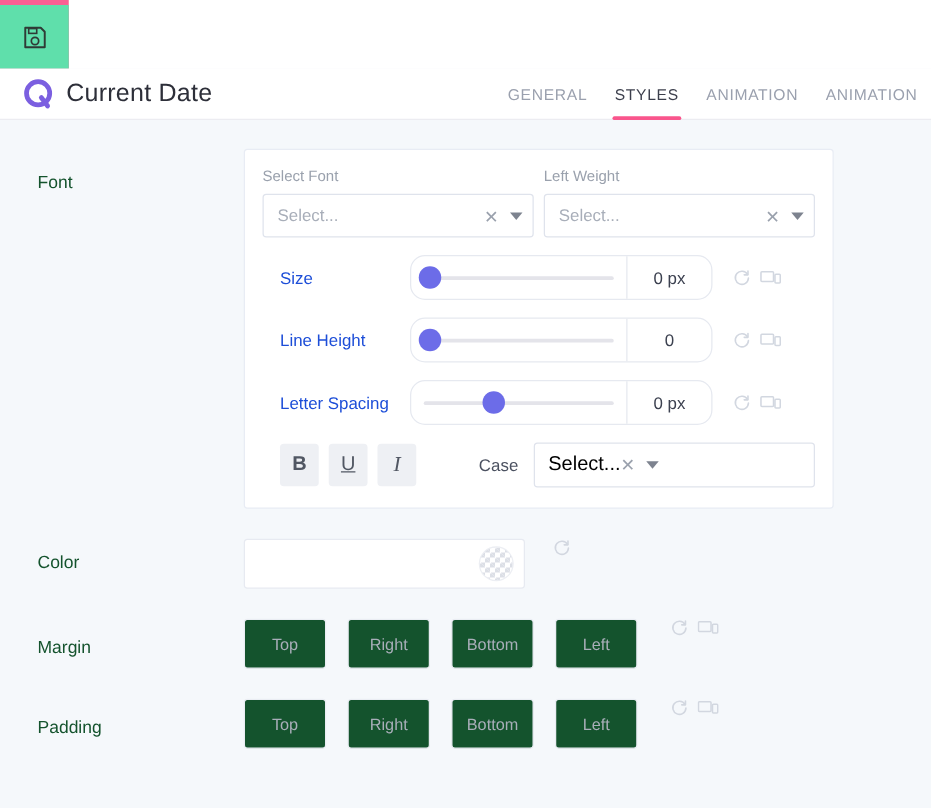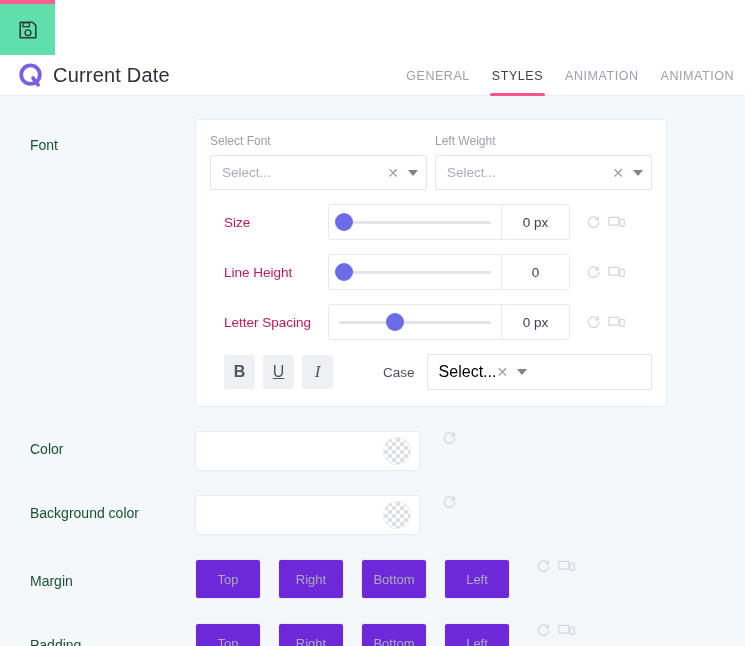--- a/index.html
+++ b/index.html
@@ -91,24 +91,24 @@
   }
   .select .ph { flex: 1 1 auto; font-size: 13.5px; color: #a8aeb9; }
   .sel-x { font-size: 14px; color: #9aa1ad; margin-right: 9px; line-height: 1; }
   .caret {
     width: 0; height: 0; border-left: 5px solid transparent;
     border-right: 5px solid transparent; border-top: 6px solid #7d838f;
   }
 
   
   .srow { display: flex; align-items: center; margin-top: 14px; }
-  .srow-label { width: 118px; font-size: 13.5px; color: #be185d; flex: 0 0 118px; padding-left: 14px;}
+  .srow-label { width: 118px; font-size: 13.5px; color: #1d4ed8; flex: 0 0 118px; padding-left: 14px;}
   .sbox {
     flex: 0 0 auto; display: flex; align-items: stretch;
-    border: 1px solid #e6e9f0; border-radius: 3px; background: #fff;
+    border: 1px solid #e6e9f0; border-radius: 12px; background: #fff;
     width: 242px; height: 36px; text-align: center;
   }
   .track-wrap {
     flex: 1 1 auto; position: relative; display: flex; align-items: center;
     padding: 0 10px;
   }
   .track { position: relative; width: 100%; height: 3px; background: #e4e4ea; border-radius: 2px; }
   .thumb {
     position: absolute; top: 50%; width: 18px; height: 18px; border-radius: 50%;
     background: #6c6ce8; transform: translate(-50%, -50%); cursor: pointer;
@@ -156,21 +156,21 @@
     background-position: 0 0, 4px 4px;
     box-shadow: 0 0 0 1px #eceef3;
   }
   .crow .icons { margin-left: 22px; }
 
   
   .brow { margin-top: 24px; }
   .brow .row-label { padding-top: 14px; }
   .box-inputs { display: flex; gap: 17px; }
   .binput {
-    width: 66px; height: 40px; background: #6d28d9;
+    width: 66px; height: 40px; background: #14532d;
     border: 1px solid #eaedf3; border-radius: 3px;
     display: flex; align-items: center; justify-content: center;
     font-size: 13px; color: #a9aeb9; cursor: text;
   }
   .brow .icons { margin-left: 26px; }
 </style>
 </head>
 <body>
 
 <div class="app">
@@ -342,34 +342,20 @@
         <div class="icons">
           <span class="ico">
             <svg width="15" height="15" viewBox="0 0 20 20" aria-hidden="true">
               <path d="M16 6 A7 7 0 1 0 17 10" fill="none" stroke="currentColor" stroke-width="1.7" stroke-linecap="round"></path>
               <path d="M16.5 2.5 L16.5 6.5 L12.5 6.5" fill="none" stroke="currentColor" stroke-width="1.7" stroke-linejoin="round" stroke-linecap="round"></path>
             </svg>
           </span>
         </div>
       </div>
 
-      <div class="row crow">
-        <div class="row-label">Background color</div>
-        <div class="swatch">
-          <div class="checker"></div>
-        </div>
-        <div class="icons">
-          <span class="ico">
-            <svg width="15" height="15" viewBox="0 0 20 20" aria-hidden="true">
-              <path d="M16 6 A7 7 0 1 0 17 10" fill="none" stroke="currentColor" stroke-width="1.7" stroke-linecap="round"></path>
-              <path d="M16.5 2.5 L16.5 6.5 L12.5 6.5" fill="none" stroke="currentColor" stroke-width="1.7" stroke-linejoin="round" stroke-linecap="round"></path>
-            </svg>
-          </span>
-        </div>
-      </div>
 
       <div class="row brow">
         <div class="row-label">Margin</div>
         <div class="box-inputs">
           <div class="binput">Top</div>
           <div class="binput">Right</div>
           <div class="binput">Bottom</div>
           <div class="binput">Left</div>
         </div>
         <div class="icons">

